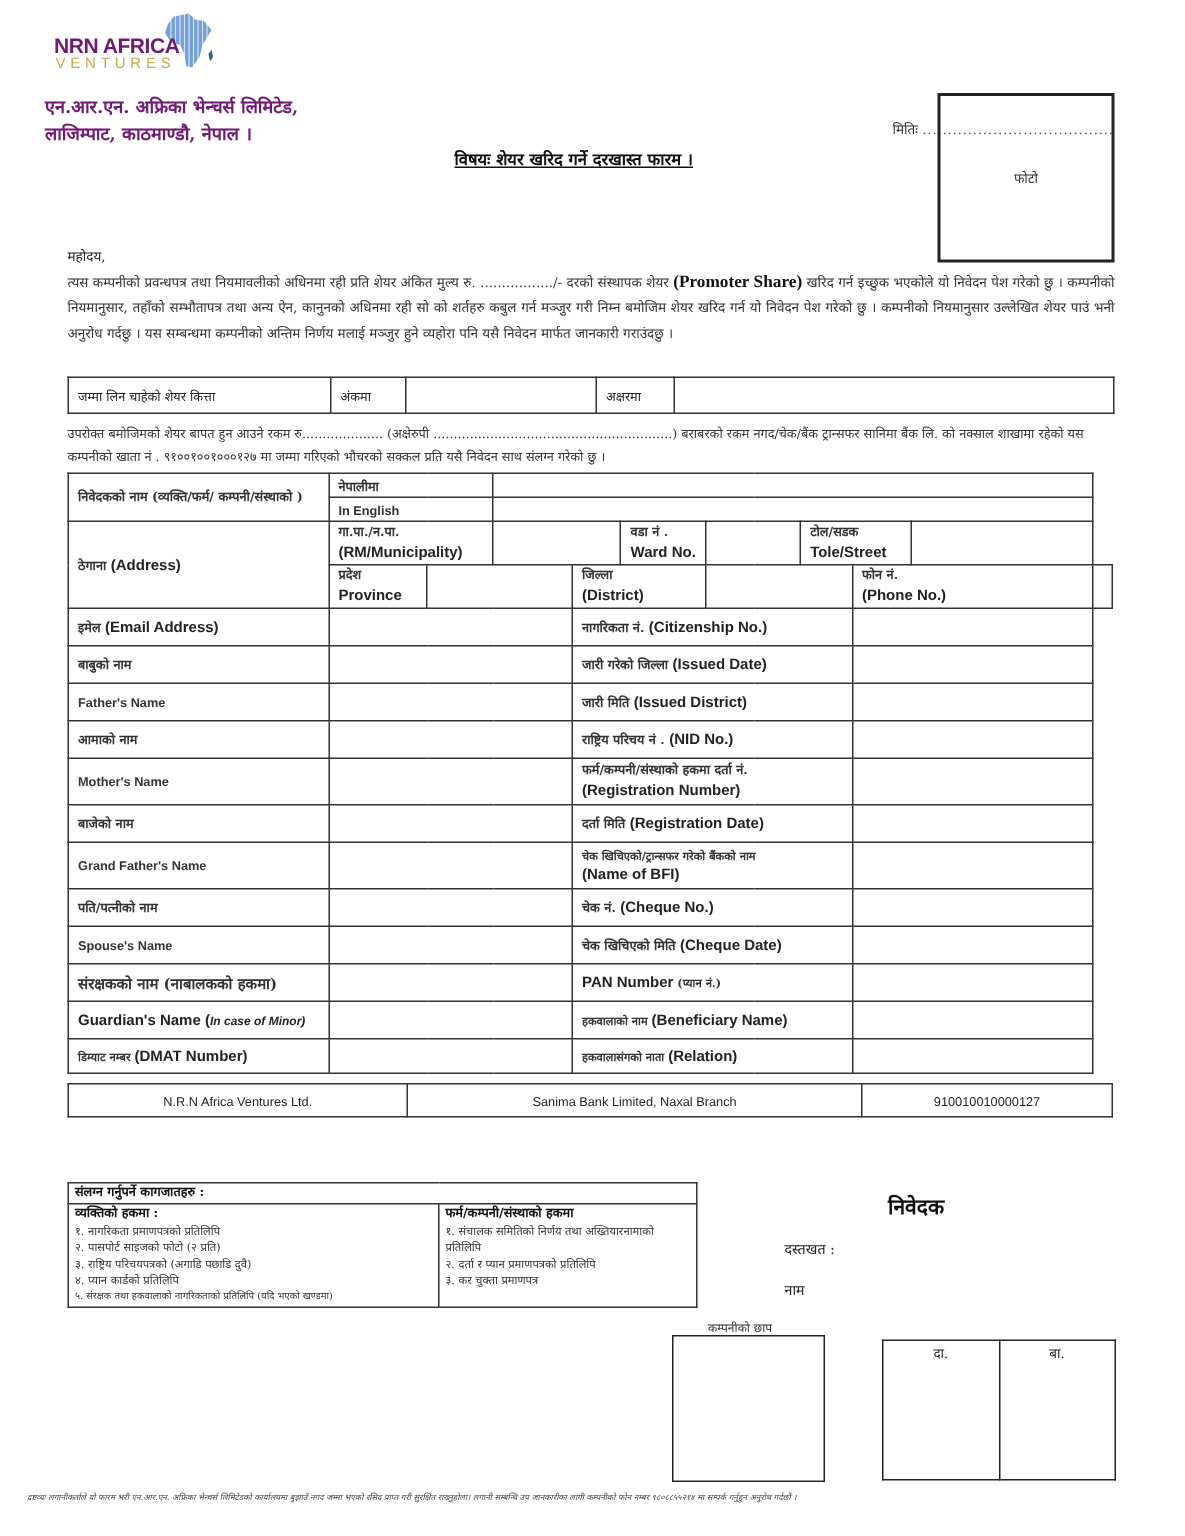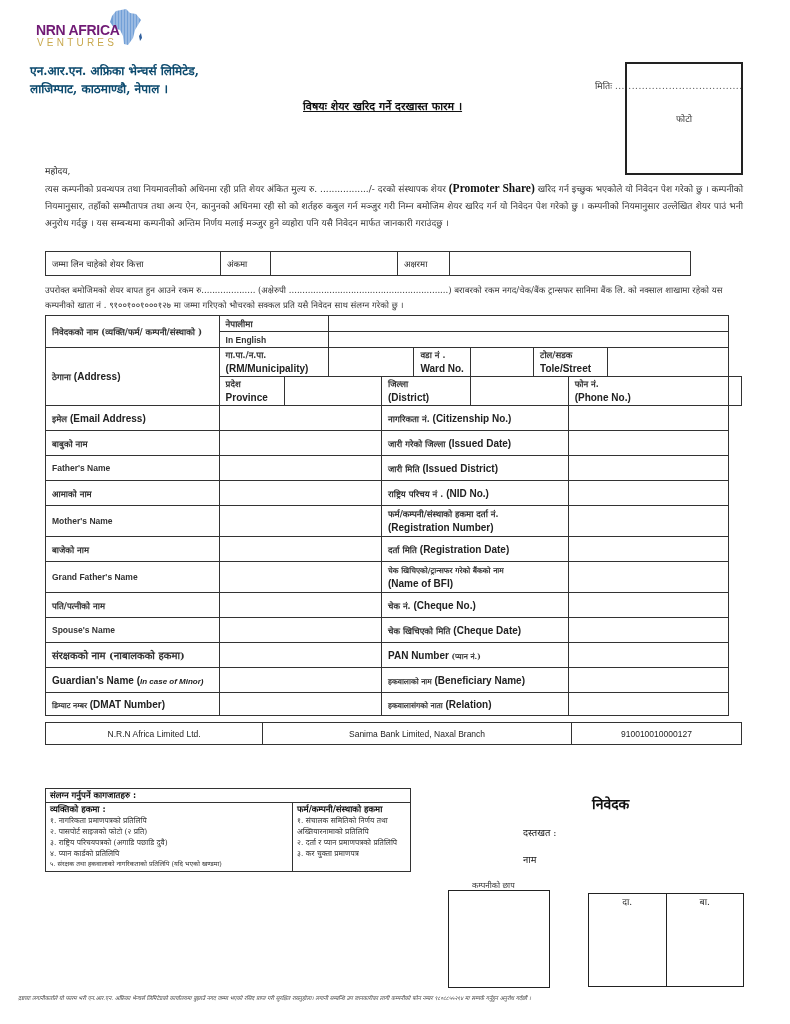--- a/index.html
+++ b/index.html
@@ -6,52 +6,52 @@
   html, body { width: 790px; height: 1024px; background: #ffffff; overflow: hidden; }
   body { position: relative; font-family: "DejaVu Serif", serif; color: #222; font-size: 9px; }
   .abs { position: absolute; }
 
   
   .logo { left: 36px; top: 8px; width: 110px; height: 42px; }
   .logo-nrn { position: absolute; left: 0; top: 14px; font-family: "Liberation Sans", sans-serif; font-weight: bold; font-size: 14px; color: #701a75; letter-spacing: -0.3px; }
   .logo-ventures { position: absolute; left: 1px; top: 29px; font-family: "Liberation Sans", sans-serif; font-size: 10px; color: #c9a94f; letter-spacing: 3.2px; }
   .logo-map { position: absolute; left: 72px; top: 0; }
 
-  .company-name { left: 30px; top: 62px; font-weight: bold; font-size: 12px; line-height: 18px; color: #0c4a6e; }
+  .company-name { left: 30px; top: 62px; font-weight: bold; font-size: 12px; line-height: 18px; color: #701a75; }
 
   .date-line { left: 595px; top: 42px; font-size: 9px; color: #333; margin-top: 37px; }
   .date-line .dots { letter-spacing: 0.5px; color: #555; }
 
   .photo-box { left: 625px; top: 62px; width: 118px; height: 113px; border: 2px solid #222; display: flex; align-items: center; justify-content: center; font-size: 9px; color: #333; }
 
   .subject { left: 303px; top: 98px; font-weight: bold; font-size: 11px; text-decoration: underline; color: #111; }
 
   .salutation { left: 45px; top: 164px; font-size: 9px; }
   .para { left: 45px; top: 180px; width: 698px; font-size: 9px; line-height: 17px; text-align: justify; color: #333; }
   .para b { font-family: "Liberation Serif", serif; font-size: 11.5px; color: #111; }
 
   table { border-collapse: collapse; }
   td, th { border: 1px solid #333; }
 
-  .qty-table { left: 45px; top: 251px; width: 646px; height: 25px; }
+  .qty-table { left: 45px; top: 251px; width: 698px; height: 25px; }
   .qty-table td { font-size: 8.5px; padding: 0 6px; vertical-align: middle; }
 
   .deposit-para { left: 45px; top: 283px; width: 700px; font-size: 8.5px; line-height: 15px; color: #333; }
 
   .main-grid { left: 45px; top: 315px; width: 697px; font-weight: bold; }
   .main-grid td { font-size: 8.5px; padding: 1px 6px; vertical-align: middle; color: #333; }
   .en { font-family: "Liberation Sans", sans-serif; font-size: 10px; color: #222; }
   .it { font-style: italic; font-size: 8px; }
 
   .acct-table { left: 45px; top: 722px; width: 697px; }
   .acct-table td { font-size: 8px; text-align: center; padding: 3px 4px; color: #222; }
   .acct-table .hdr { font-weight: bold; font-family: "Liberation Sans", sans-serif; font-size: 8.5px; }
   .acct-table .val { font-family: "Liberation Sans", sans-serif; font-size: 8.5px; height: 22px; }
 
-  .docs-table { left: 45px; top: 788px; width: 366px; }
+  .docs-table { left: 45px; top: 788px; width: 420px; }
   .docs-table td { font-size: 7.5px; padding: 1px 4px; vertical-align: top; color: #333; line-height: 11px; }
   .docs-table .ttl { font-weight: bold; font-size: 8.5px; color: #111; }
   .docs-table .sub { font-weight: bold; font-size: 8.5px; color: #111; }
 
   .applicant-title { left: 592px; top: 794px; font-size: 14px; font-weight: bold; color: #111; }
   .sig-label { left: 523px; top: 826px; font-size: 9.5px; color: #222; }
   .name-label { left: 523px; top: 853px; font-size: 9.5px; color: #222; }
 
   .seal-label { left: 472px; top: 879px; font-size: 8px; color: #333; }
   .seal-box { left: 448px; top: 890px; width: 102px; height: 98px; border: 1.5px solid #222; }
@@ -258,21 +258,21 @@
     <td colspan="3"></td>
     <td colspan="5"><span style="font-size:7.5px">हकवालासंगको नाता </span><span class="en">(Relation)</span></td>
     <td colspan="2"></td>
   </tr>
 </tbody>
   </table>
 
 <table class="abs acct-table">
   <tbody>
   <tr>
-    <td class="val">N.R.N Africa Limited Ltd.</td>
+    <td class="val">N.R.N Africa Ventures Ltd.</td>
     <td class="val">Sanima Bank Limited, Naxal Branch</td>
     <td class="val">910010010000127</td>
   </tr>
 </tbody>
   </table>
 
 <table class="abs docs-table">
   <tbody>
       <tr>
         <td colspan="2" class="ttl">संलग्न गर्नुपर्ने कागजातहरु :</td>

